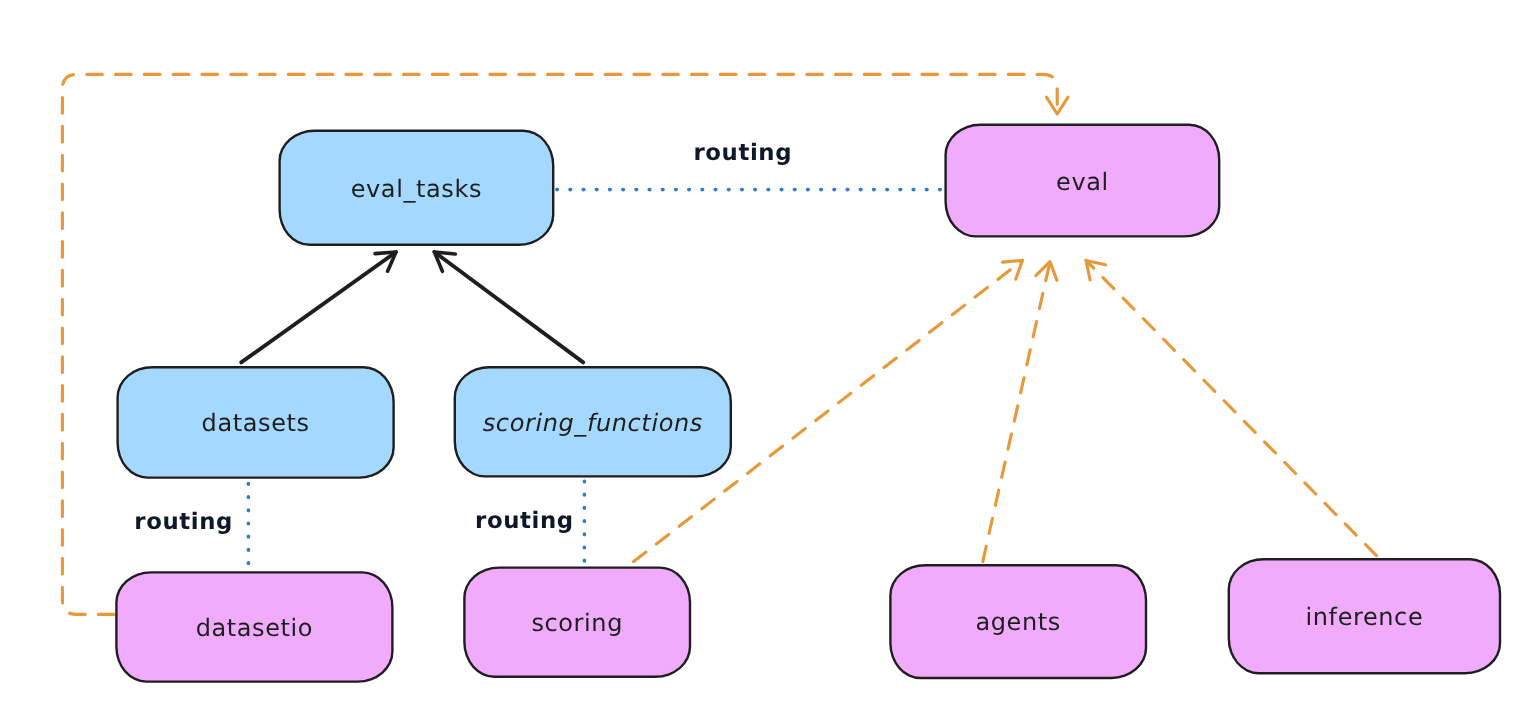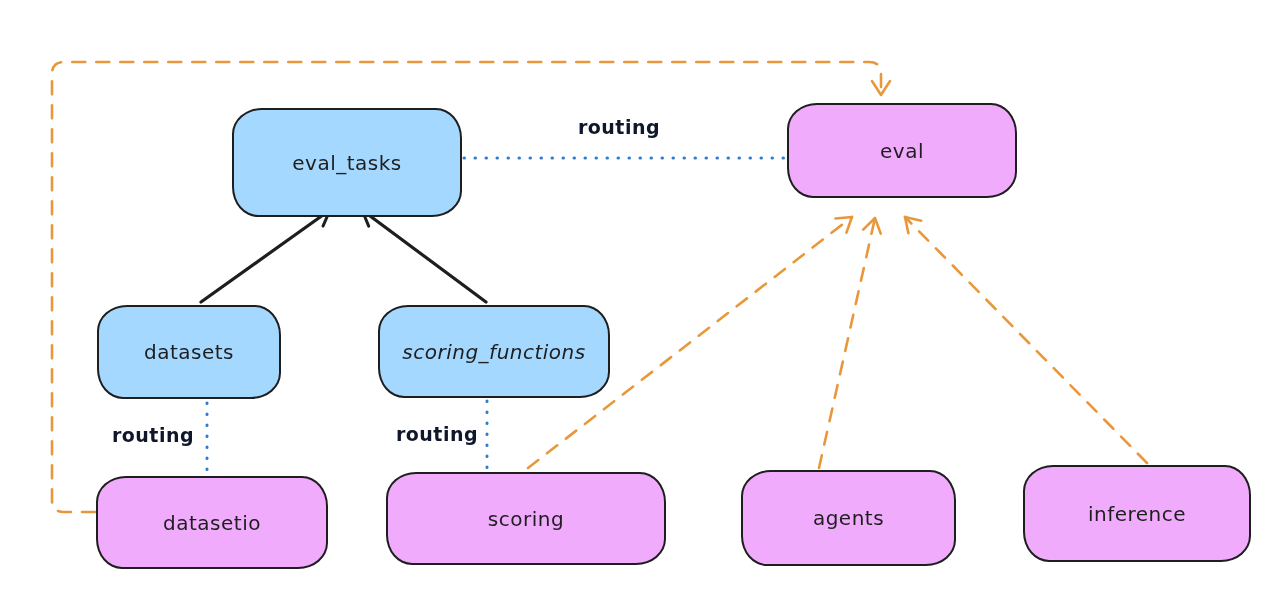--- a/index.html
+++ b/index.html
@@ -16,26 +16,26 @@
     font-size:20px;letter-spacing:.5px;
     border-radius:30px 26px 30px 26px / 26px 30px 26px 30px;
   }
   .node.api{background:#a5d8ff;}
   .node.provider{background:#f0abfc;}
   .edge-label{
     position:absolute;color:#0f172a;font-weight:bold;font-size:19px;
     letter-spacing:.5px;text-align:center;width:90px;
   }
   
-  #n-eval_tasks        {left:232px;top:108px;width:230px;height:109px;}
+  #n-eval_tasks        {left:232px;top:108px;width:230px;height:97px;}
   #n-eval              {left:787px;top:103px;width:230px;height:95px;}
-  #n-datasets          {left:97px; top:305px;width:184px;height:94px;}
+  #n-datasets          {left:97px; top:305px;width:232px;height:94px;}
   #n-scoring_functions {left:378px;top:305px;width:232px;height:93px;font-style:italic;}
   #n-datasetio         {left:96px; top:476px;width:232px;height:93px;}
-  #n-scoring           {left:386px;top:472px;width:280px;height:93px;}
+  #n-scoring           {left:386px;top:472px;width:190px;height:93px;}
   #n-agents            {left:708px;top:470px;width:215px;height:96px;margin-left:33px;}
   #n-inference         {left:1023px;top:465px;width:228px;height:97px;}
   #lbl-routing-top  {left:574px;top:116px;}
   #lbl-routing-left {left:110px;top:424px;width:86px;}
   #lbl-routing-mid  {left:394px;top:423px;width:86px;}
 </style>
 </head>
 <body>
 
 <svg id="edges" viewBox="0 0 1280 596" xmlns="http://www.w3.org/2000/svg">

